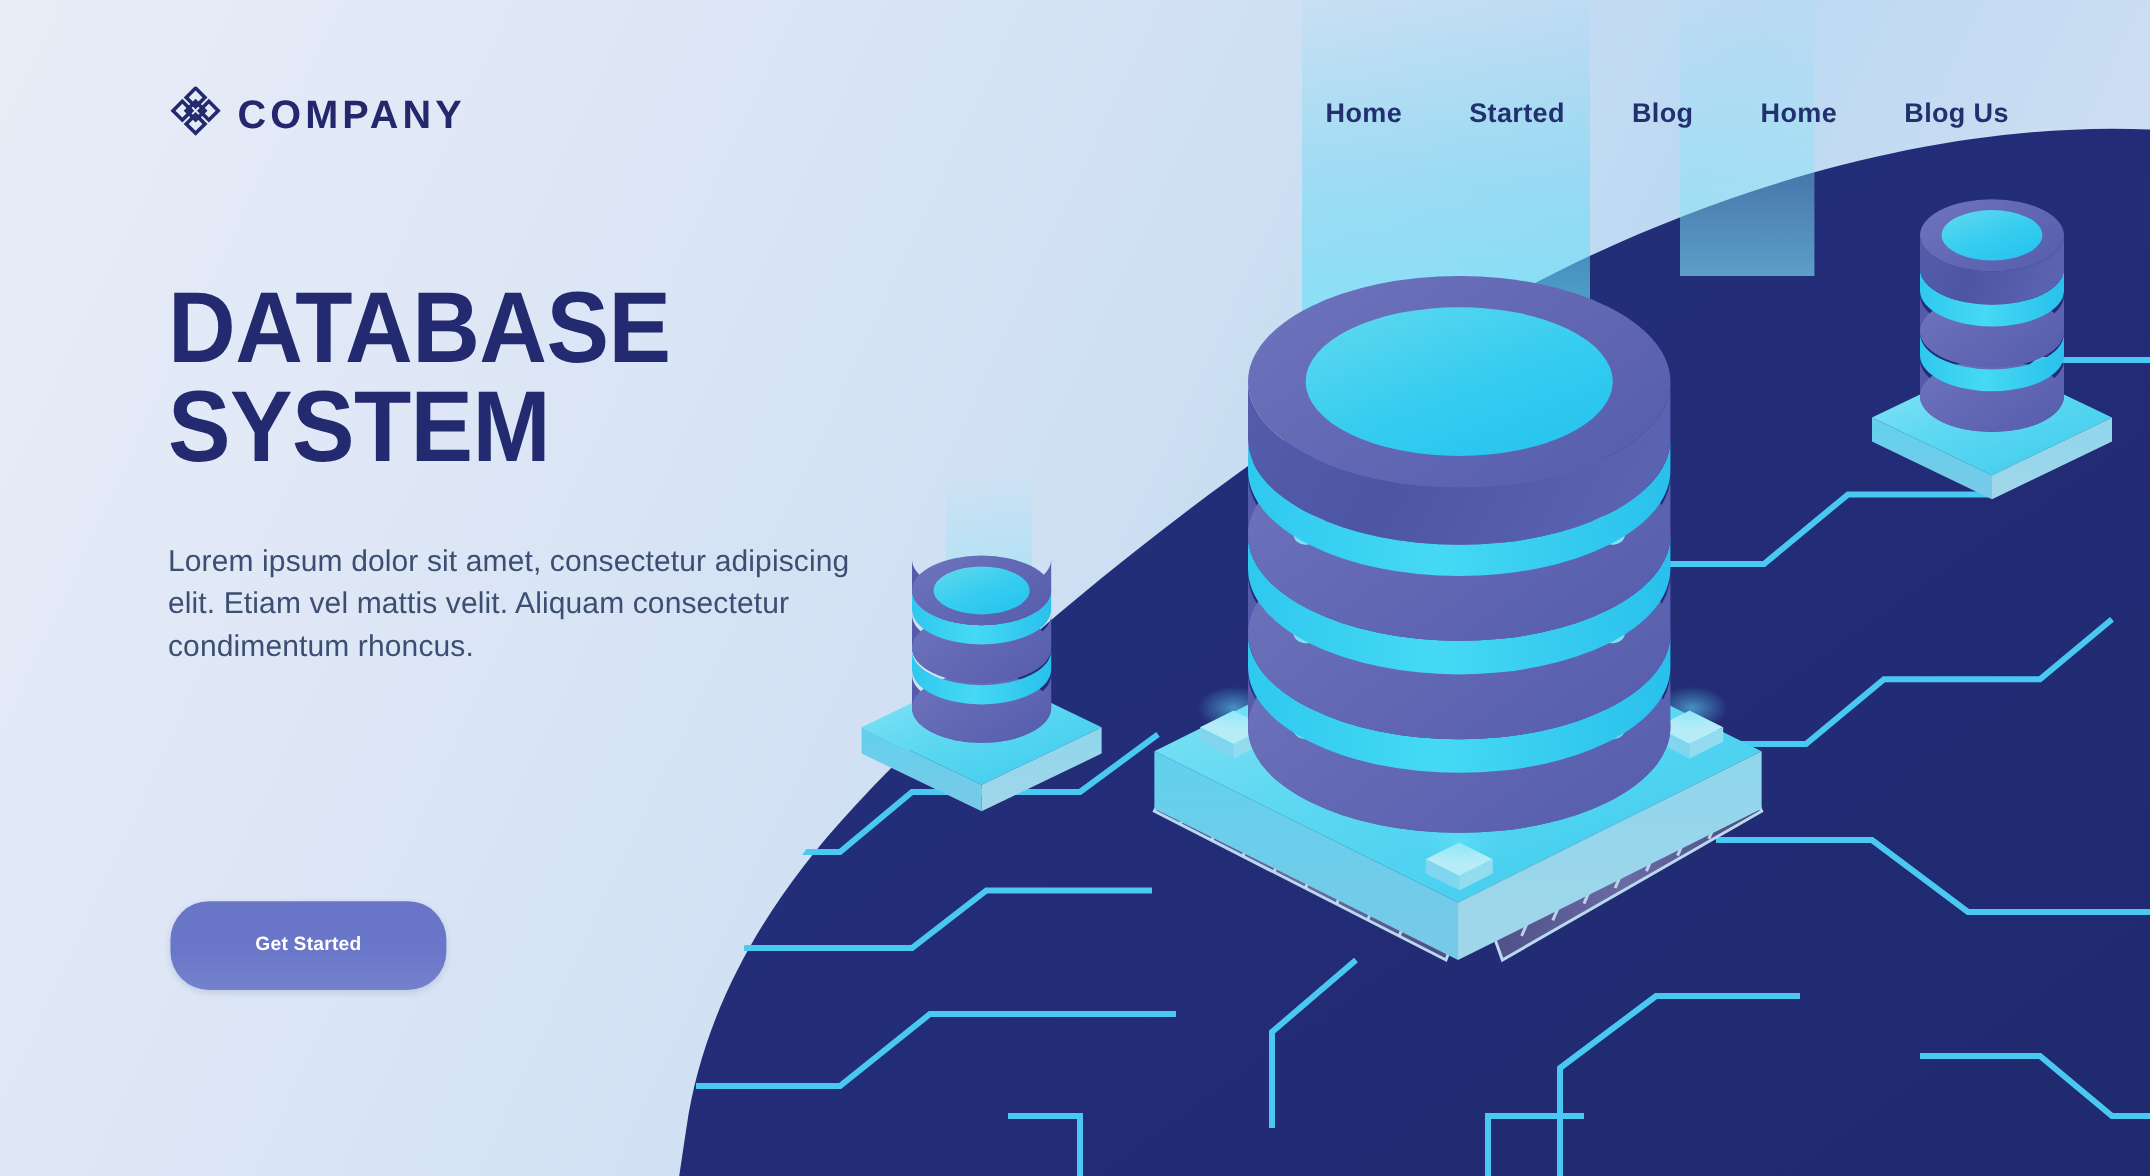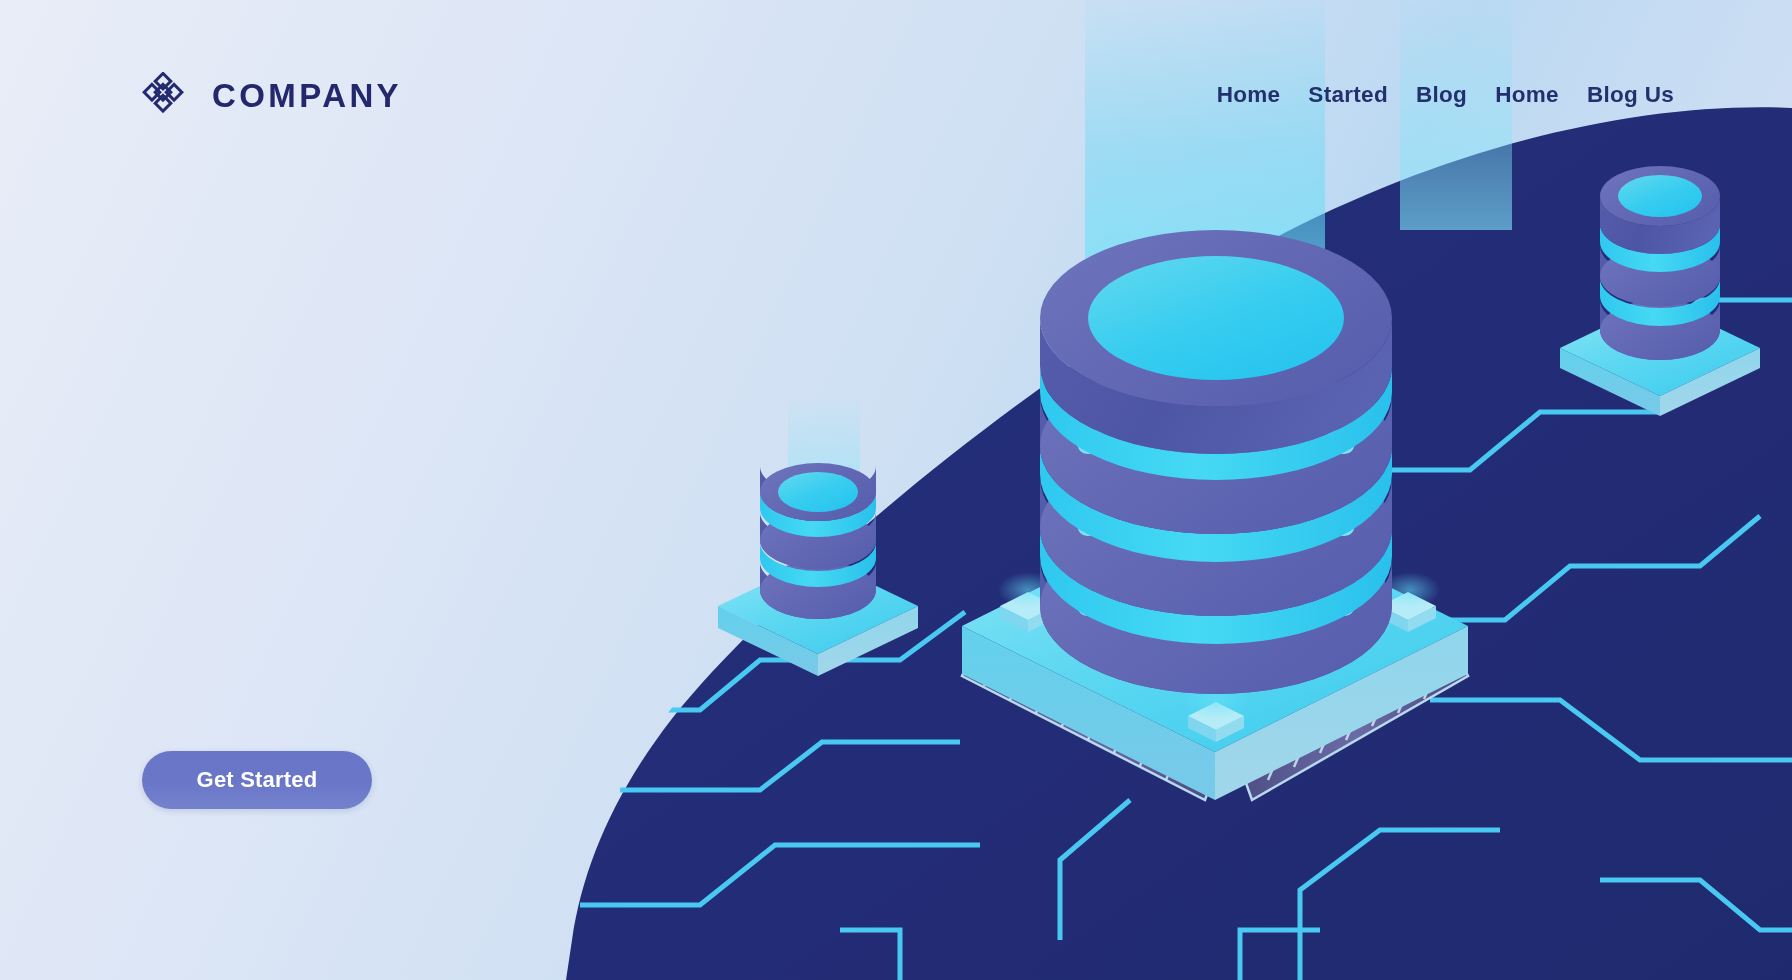--- a/index.html
+++ b/index.html
@@ -14,28 +14,28 @@
     background:linear-gradient(115deg,#e8edf7 0%,#dfe7f6 22%,#cfe0f3 48%,#bcd9f2 66%,#cddef3 82%,#d8e3f6 100%);
   }
   .stage > svg.art{position:absolute;left:0;top:0;width:1792px;height:980px;}
 
   
   .header{
     position:absolute;left:0;top:0;width:1792px;height:190px;
     display:flex;align-items:center;justify-content:space-between;
     padding:0 118px 0 140px;box-sizing:border-box;z-index:40;
   }
-  .brand{display:flex;align-items:center;gap:26px;}
+  .brand{display:flex;align-items:center;gap:12px;}
   .brand-mark{width:46px;height:46px;display:block;flex:none;}
   .brand-name{
     font-size:33px;font-weight:bold;letter-spacing:3.4px;
     color:#23276b;font-family:"Liberation Sans", sans-serif;
     line-height:1;
   }
-  .nav{display:flex;align-items:flex-end;gap:28px;margin-left:32px;}
+  .nav{display:flex;align-items:flex-end;gap:56px;margin-left:32px;}
   .nav-link{
     font-size:22.5px;font-weight:bold;color:#23306e;
     letter-spacing:.3px;text-decoration:none;white-space:nowrap;
     cursor:pointer;
   }
 
   
   .hero{
     position:absolute;left:140px;top:232px;width:660px;z-index:40;
   }
@@ -48,23 +48,23 @@
   }
   .hero-title .l2{display:block;}
   .hero-text{
     margin:54px 0 0 0;color:#3c4f73;
     font-size:25px;line-height:1.42;font-weight:normal;
     letter-spacing:.1px;max-width:580px;
   }
   .cta{
     position:absolute;left:142px;top:751px;z-index:40;
     display:inline-flex;align-items:center;justify-content:center;
-    width:230px;height:58px;border:none;border-radius:32px;
+    width:230px;height:74px;border:none;border-radius:32px;
     background:linear-gradient(180deg,#6976c8 0%,#6a77c9 55%,#7482cd 100%);
-    color:#ffffff;font-size:22px;font-weight:bold;letter-spacing:.2px;
+    color:#ffffff;font-size:16px;font-weight:bold;letter-spacing:.2px;
     cursor:pointer;font-family:"Liberation Sans", sans-serif;
     box-shadow:0 2px 6px rgba(40,55,120,.16);
   }
 </style>
 </head>
 <body>
 
 <div class="stage">
 
   <svg class="art" viewBox="0 0 1792 980" aria-hidden="true">
@@ -285,16 +285,23 @@
 
     <nav class="nav">
       <a class="nav-link" href="#">Home</a>
       <a class="nav-link" href="#">Started</a>
       <a class="nav-link" href="#">Blog</a>
       <a class="nav-link" href="#">Home</a>
       <a class="nav-link" href="#">Blog Us</a>
     </nav>
   </header>
 
+  <div class="hero">
+    <h1 class="hero-title">
+      <span>DATABASE</span>
+      <span class="l2">SYSTEM</span>
+    </h1>
+    <p class="hero-text">Lorem ipsum dolor sit amet, consectetur adipiscing elit. Etiam vel mattis velit. Aliquam consectetur condimentum rhoncus.</p>
+  </div>
 
   <button class="cta">Get Started</button>
 
 </div>
 
 </body></html>

